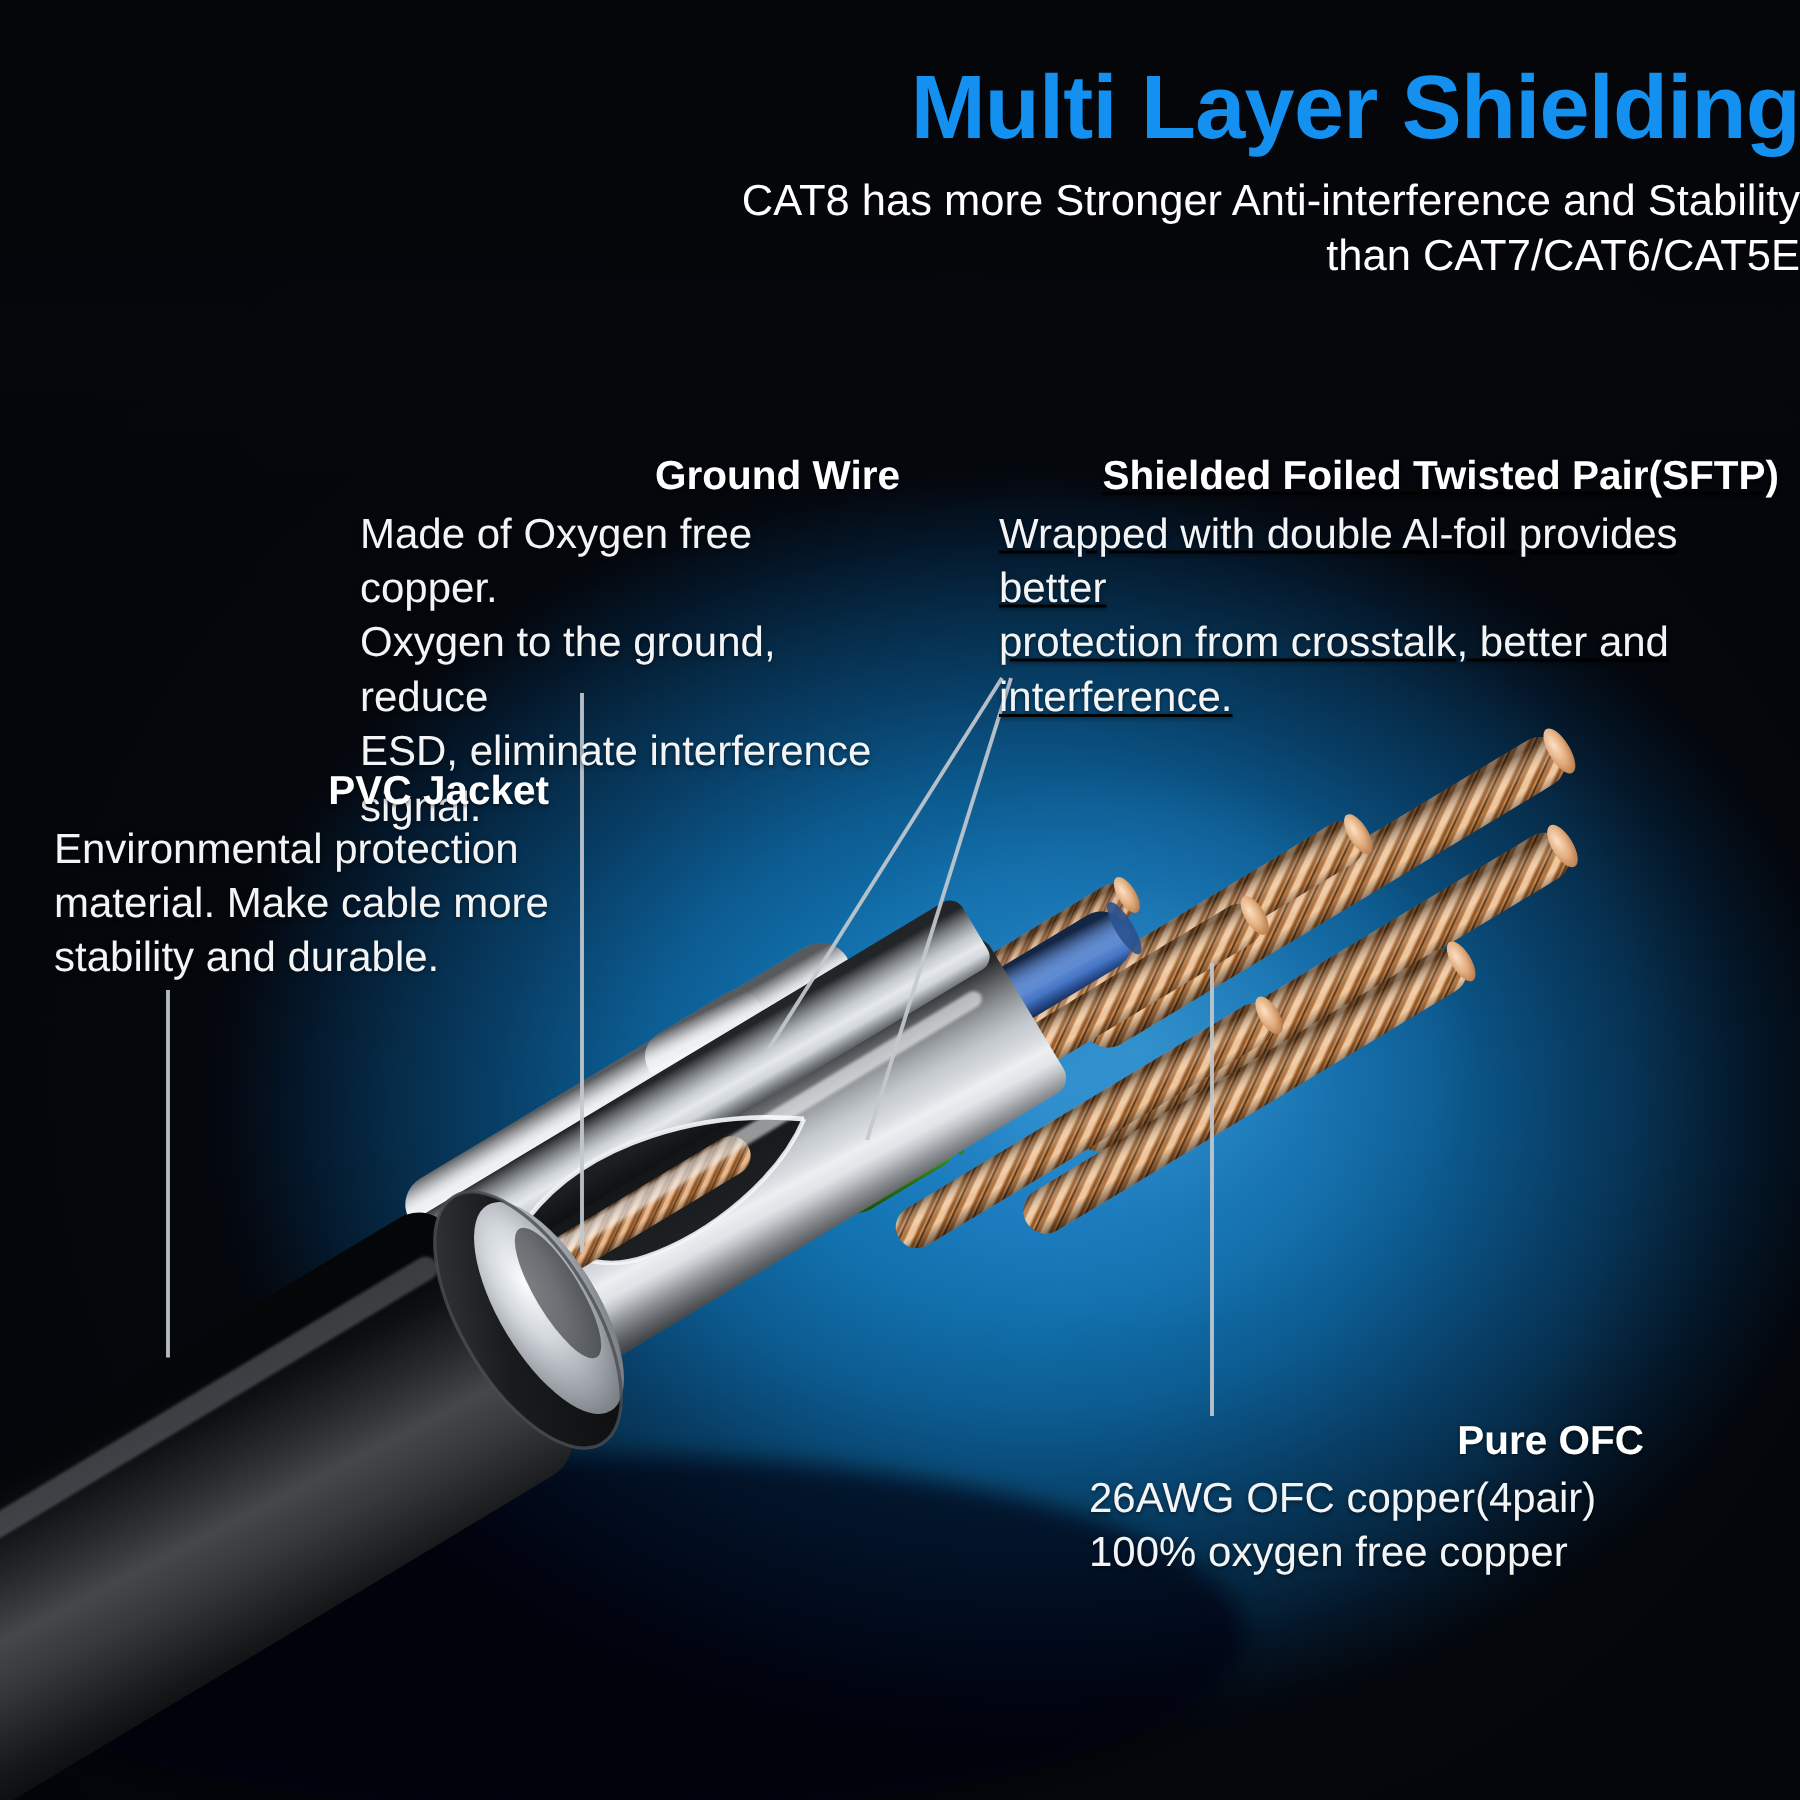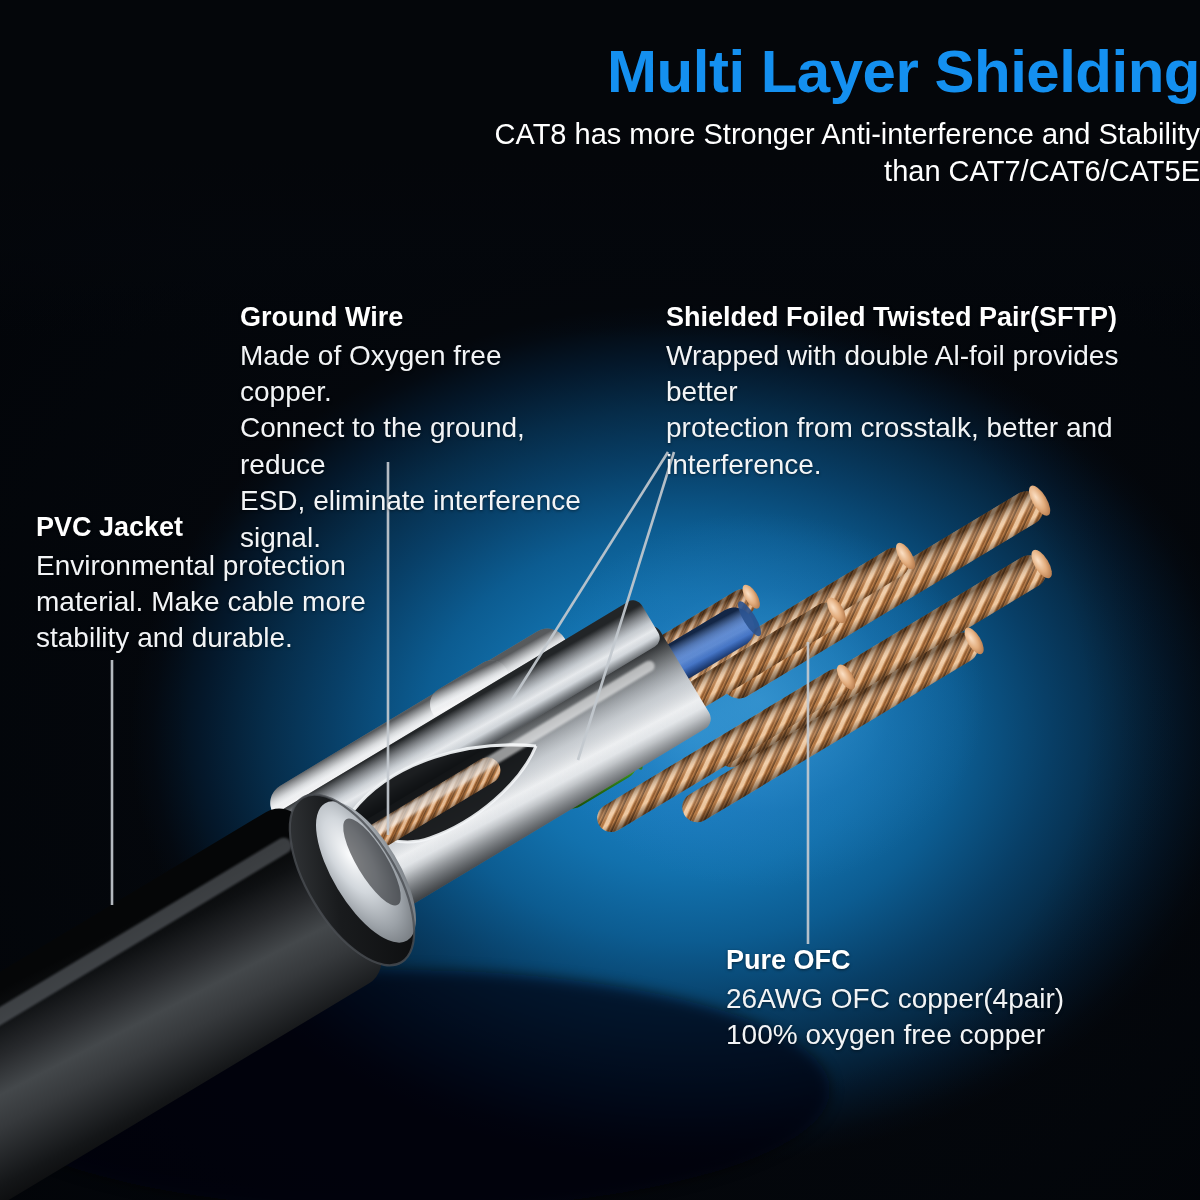--- a/index.html
+++ b/index.html
@@ -54,29 +54,30 @@
     line-height:1.28;
   }
   .subtitle .l2{ display:block; }
 
   
   .callout{ position:absolute; }
   .callout .ct{
     font-size:27px; font-weight:bold; color:#ffffff;
     line-height:1.1; margin-bottom:5px;
     text-shadow:0 1px 3px rgba(0,0,0,.55);
+    text-align:right;
   }
   .callout .cb{
     font-size:28px; color:#f2f4f6; line-height:1.30;
     text-shadow:0 1px 3px rgba(0,0,0,.5);
   }
   .callout .cb span{ display:block; }
 
   #co-ground{ left:240px; top:303px; width:360px; }
-  #co-sftp  { left:666px; top:303px; width:520px; }
+  #co-sftp  { left:666px; top:303px; width:520px;text-decoration:underline; }
   #co-pvc   { left:36px;  top:513px; width:330px; }
   #co-ofc   { left:726px; top:946px; width:370px; }
 
   
   .cable-layer{ position:absolute; inset:0; }
 </style>
 </head>
 <body>
 
 <div id="stage">
@@ -369,21 +370,21 @@
     <div class="subtitle">
       <span class="l1">CAT8 has more Stronger Anti-interference and Stability</span>
       <span class="l2">than CAT7/CAT6/CAT5E</span>
     </div>
   </div>
 
   <div class="callout" id="co-ground">
     <div class="ct">Ground Wire</div>
     <div class="cb">
       <span>Made of Oxygen free copper.</span>
-      <span>Connect to the ground, reduce</span>
+      <span>Oxygen to the ground, reduce</span>
       <span>ESD, eliminate interference</span>
       <span>signal.</span>
     </div>
   </div>
 
   <div class="callout" id="co-sftp">
     <div class="ct">Shielded Foiled Twisted Pair(SFTP)</div>
     <div class="cb">
       <span>Wrapped with double Al-foil provides better</span>
       <span>protection from crosstalk, better and</span>

